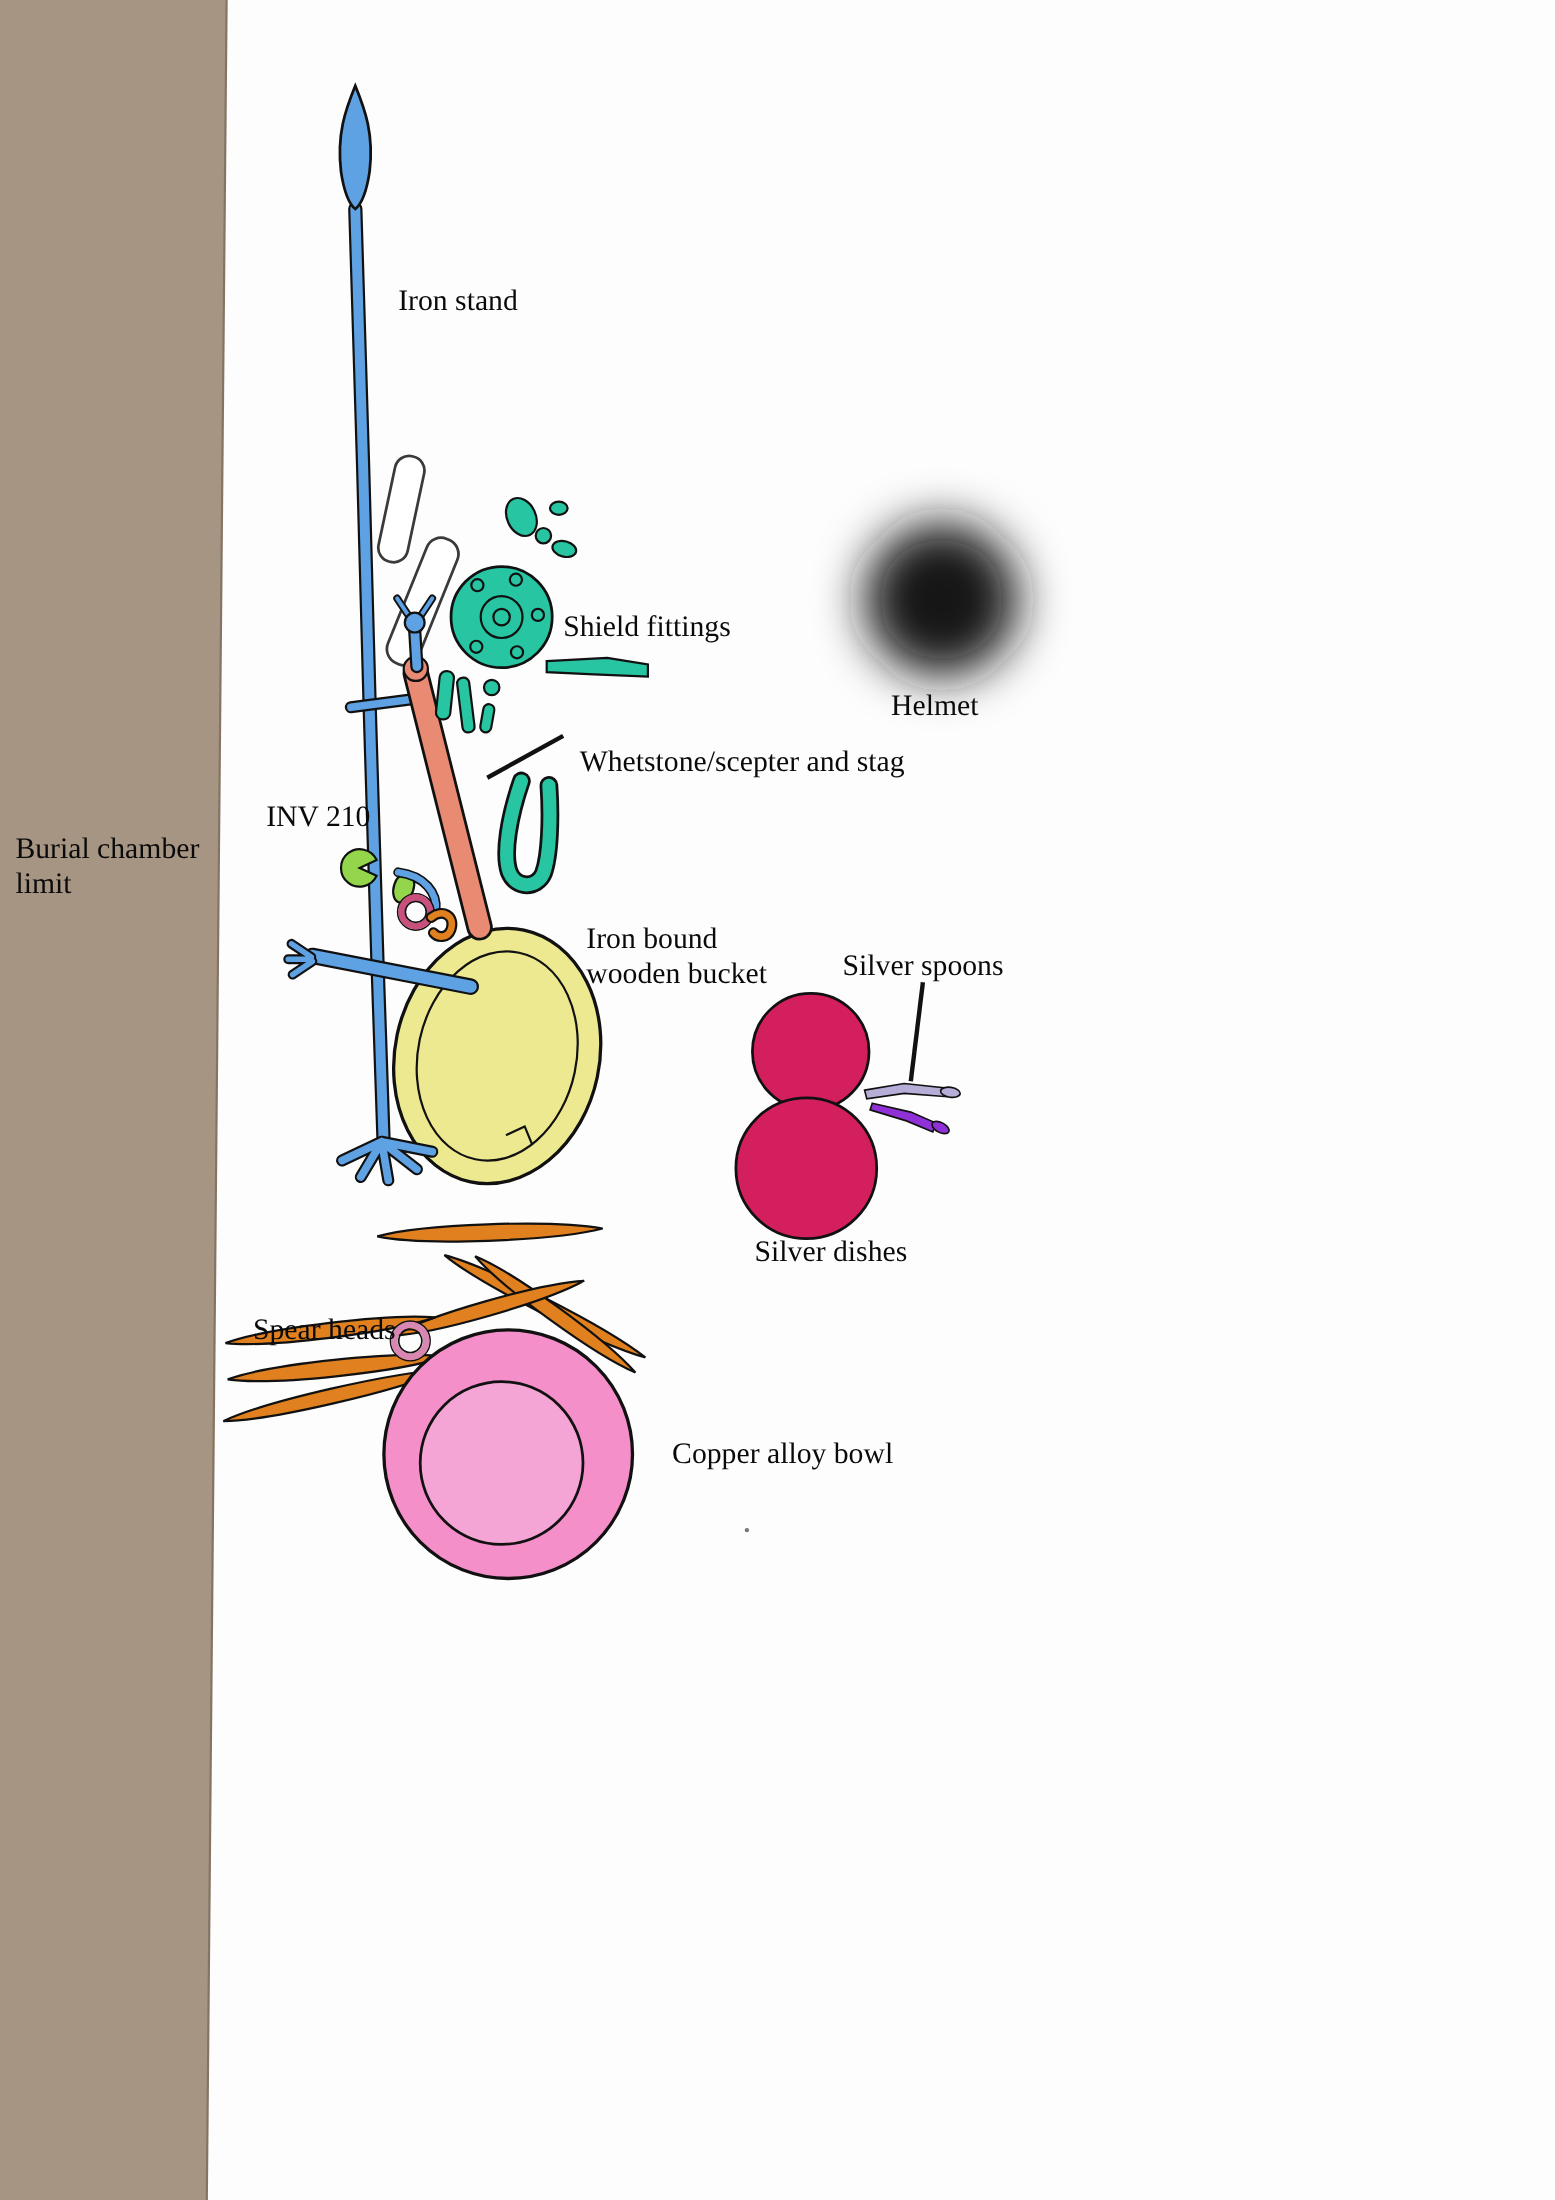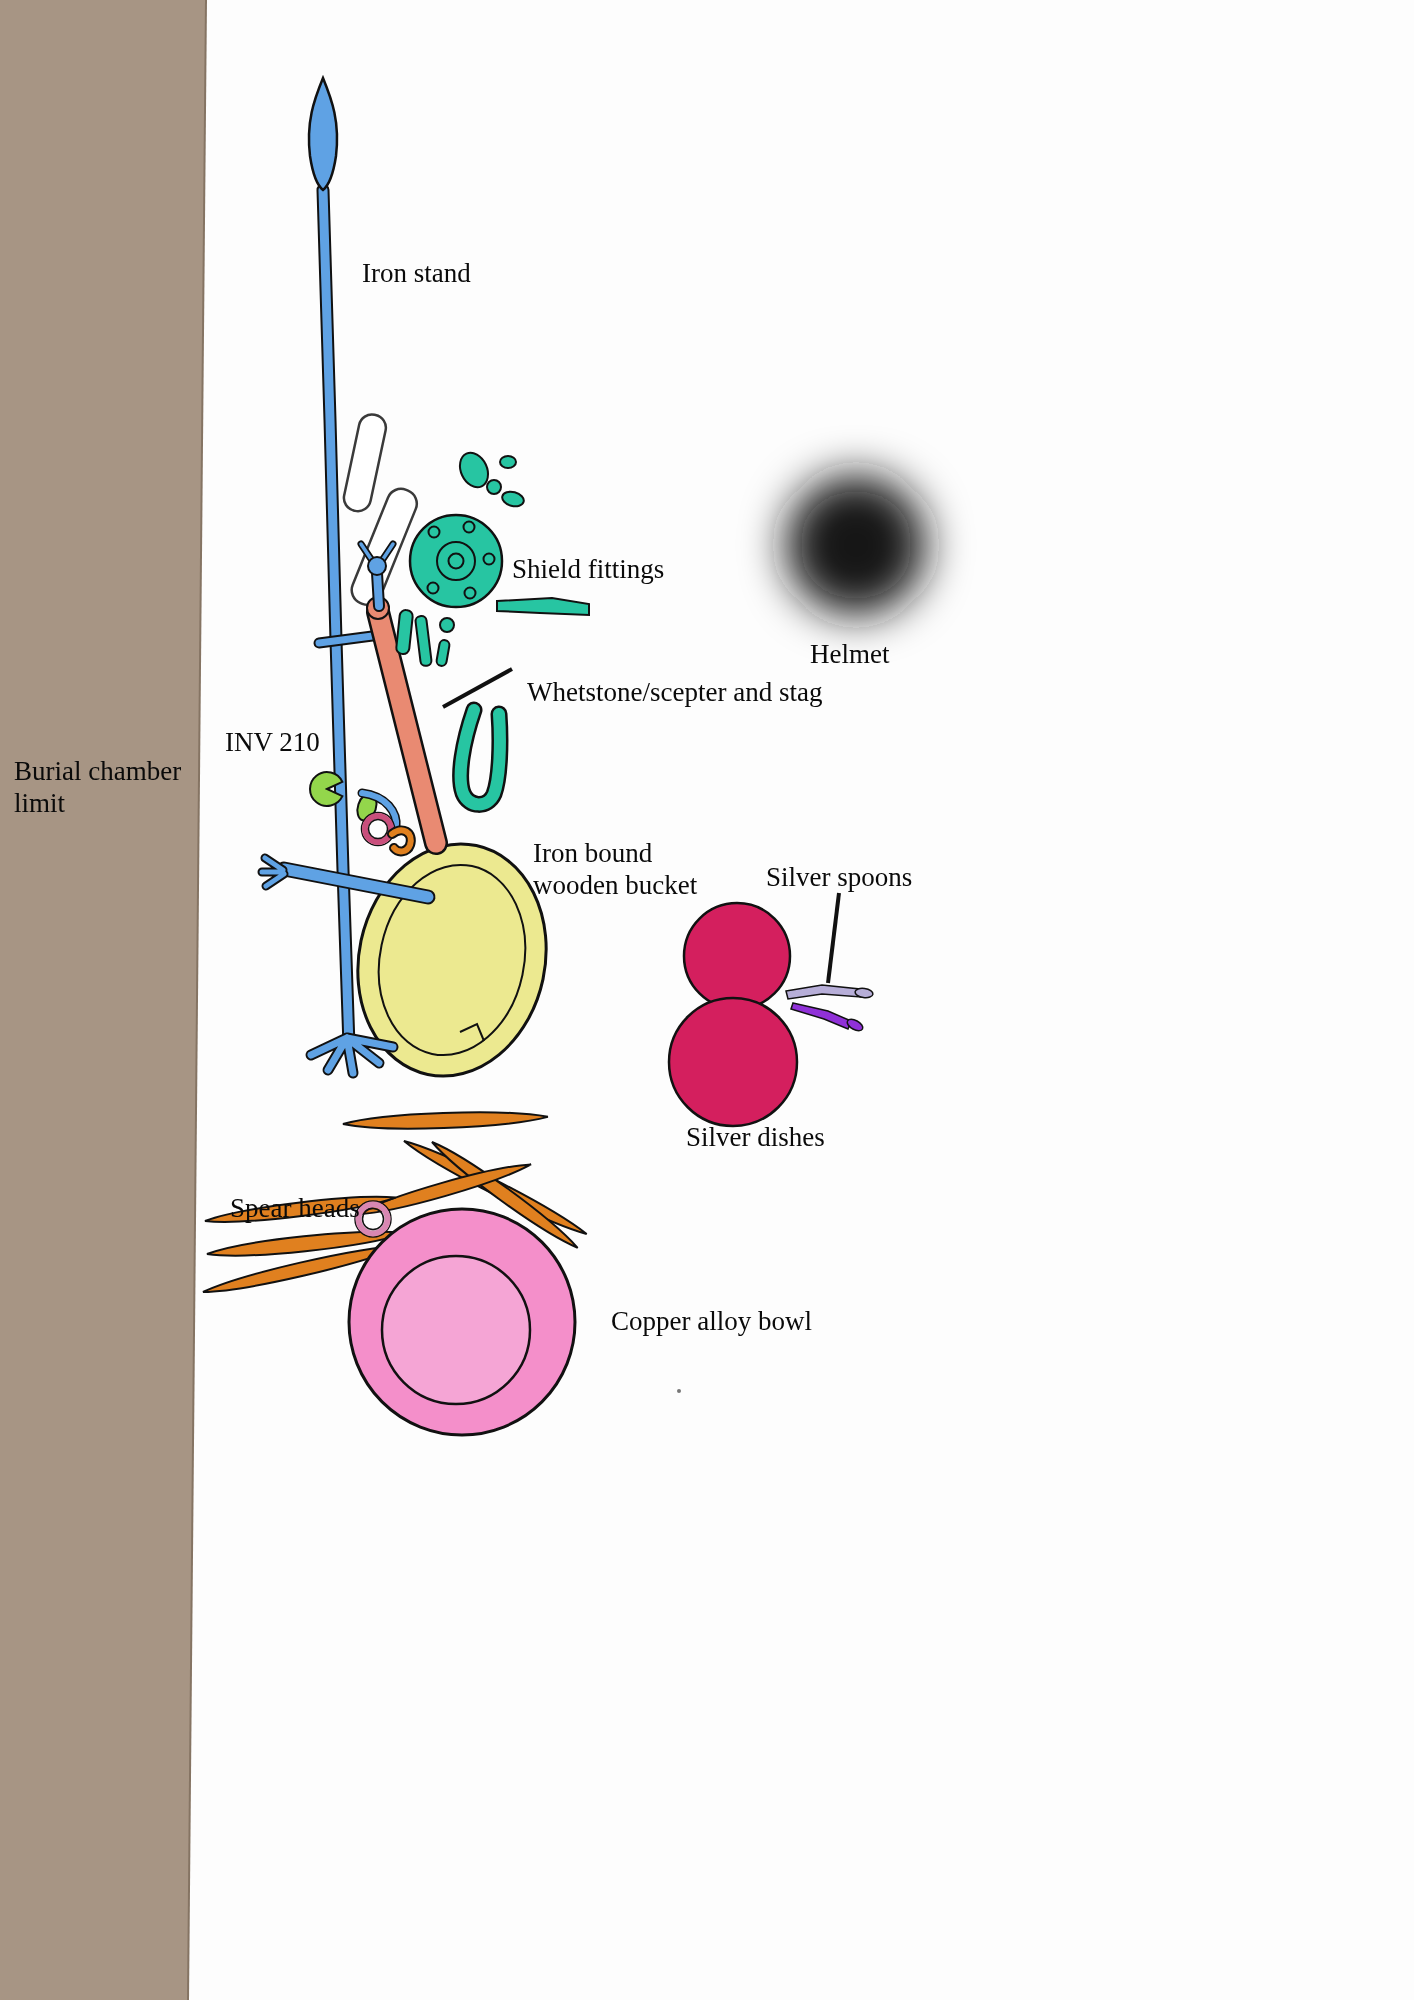--- a/index.html
+++ b/index.html
@@ -165,23 +165,23 @@
     <circle cx="456" cy="1330" r="74" stroke="#111111" stroke-width="2.5" fill="#f5a5d5"></circle>
   </g>
 
   <line x1="443" y1="707" x2="512" y2="669" stroke="#111111" stroke-width="4"></line>
 
   <circle cx="679" cy="1391" r="2" fill="#777777"></circle>
 </svg>
 
 <div class="lbl" style="left:362px;top:258px">Iron stand</div>
 <div class="lbl" style="left:512px;top:554px">Shield fittings</div>
-<div class="lbl" style="left:810px;top:639px">Helmet</div>
+<div class="lbl" style="left:810px;top:626px">Helmet</div>
 <div class="lbl" style="left:527px;top:677px">Whetstone/scepter and stag</div>
-<div class="lbl" style="left:225px;top:727px">INV 210</div>
+<div class="lbl" style="left:242px;top:727px">INV 210</div>
 <div class="lbl wrap" style="left:14px;top:756px;width:200px">Burial chamber limit</div>
 <div class="lbl wrap" style="left:533px;top:838px;width:190px">Iron bound wooden bucket</div>
 <div class="lbl" style="left:766px;top:862px">Silver spoons</div>
 <div class="lbl" style="left:686px;top:1122px">Silver dishes</div>
 <div class="lbl" style="left:230px;top:1193px">Spear heads</div>
 <div class="lbl" style="left:611px;top:1306px">Copper alloy bowl</div>
 
 </div>
 
 </body></html>

